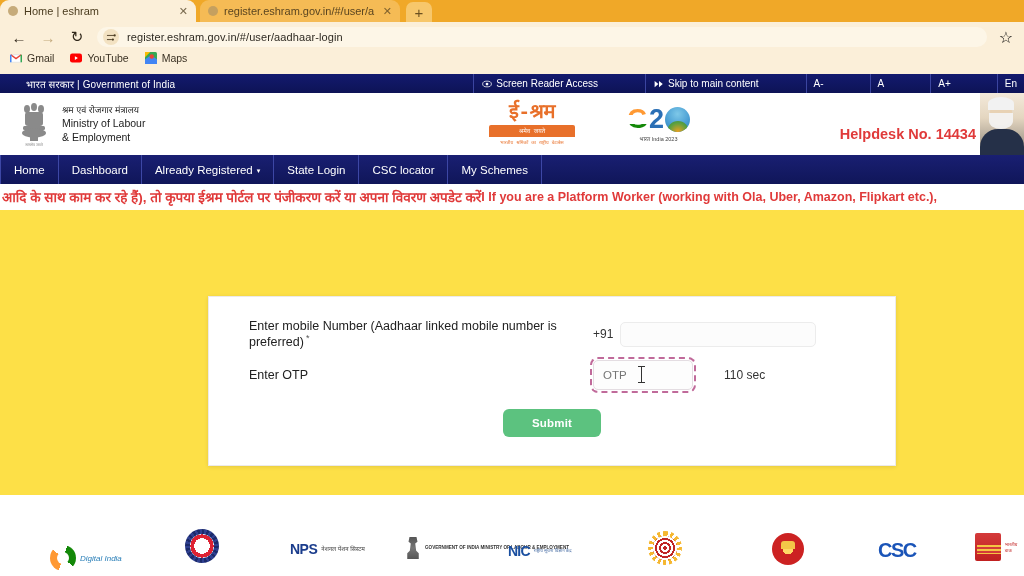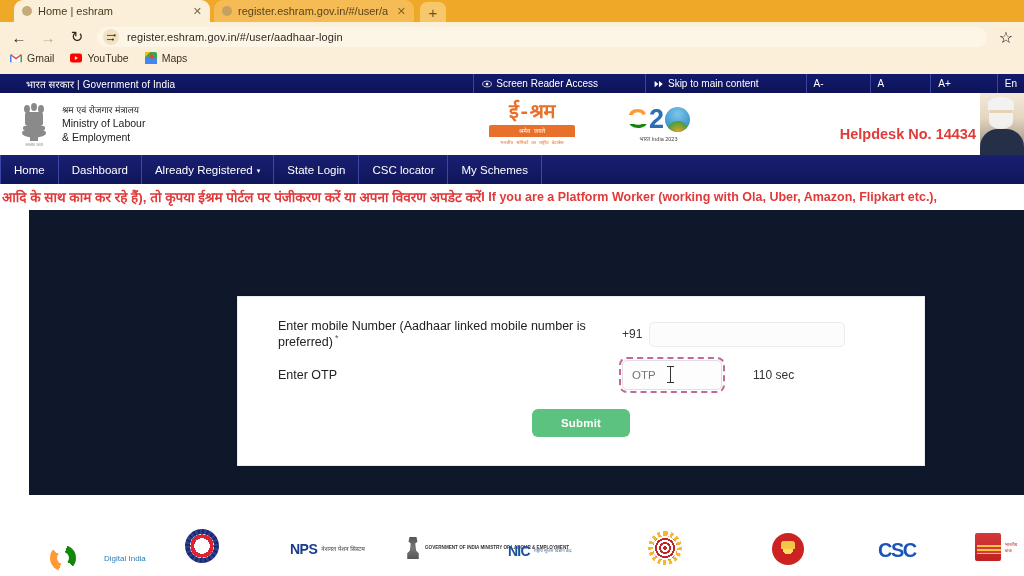--- a/index.html
+++ b/index.html
@@ -11,21 +11,21 @@
   }
 
   
   .browser { width: 1024px; }
 
   .tabstrip {
     height: 22px;
     background: #f0a828;
     display: flex;
     align-items: flex-end;
-    padding-left: 14px;
+    padding-left: 0;
     position: relative;
     overflow: hidden;
   }
   .tab {
     height: 22px;
     display: flex;
     align-items: center;
     gap: 6px;
     padding: 0 8px;
     font-size: 11px;
@@ -172,21 +172,21 @@
     display: flex; align-items: center;
     overflow: hidden;
     color: #e03a3a; font-weight: bold;
     font-size: 13px; white-space: nowrap;
     padding-left: 2px;
   }
   .marquee .hi { font-size: 13.5px; }
   .marquee .en { font-size: 12.5px; }
 
   
-  .content { height: 285px; position: relative; background: #0f172a; margin-left: 29px; }
+  .content { height: 285px; position: relative; background: #fde047; }
   .card {
     position: absolute; left: 208px; top: 86px;
     width: 688px; height: 170px;
     background: #fff;
     border: 1px solid #eceaea;
     box-shadow: 0 1px 4px rgba(0,0,0,.10);
   }
   .form-row { display: flex; align-items: center; padding: 0 40px; }
   .row1 { margin-top: 22px; }
   .row2 { margin-top: 11px; }
@@ -243,21 +243,21 @@
     padding-top: 12px;
   }
   .flogo { position: absolute; display: flex; align-items: center; gap: 4px; }
 
   .di-wheel {
     width: 26px; height: 26px; border-radius: 50%;
     background: conic-gradient(from 200deg, #ff9933 0deg, #ff9933 110deg, #ffffff 110deg, #ffffff 180deg, #138808 180deg, #138808 290deg, transparent 290deg);
     position: relative;
   }
   .di-wheel::after { content:''; position:absolute; inset:7px; background:#fff; border-radius:50%; }
-  .di-txt { font-size: 8px; color: #2a7fb8; margin-left: 24px; }
+  .di-txt { font-size: 8px; font-style: italic; color: #2a7fb8; }
 
   .esic-gear {
     width: 34px; height: 34px; border-radius: 50%;
     background: repeating-conic-gradient(#1b2a6b 0deg 9deg, #2e3f8f 9deg 18deg);
     position: relative;
   }
   .esic-gear::after {
     content:''; position:absolute; inset:5px; border-radius:50%;
     background: radial-gradient(circle, #fff 0 46%, #d23 46% 68%, #fff 68% 100%);
   }

